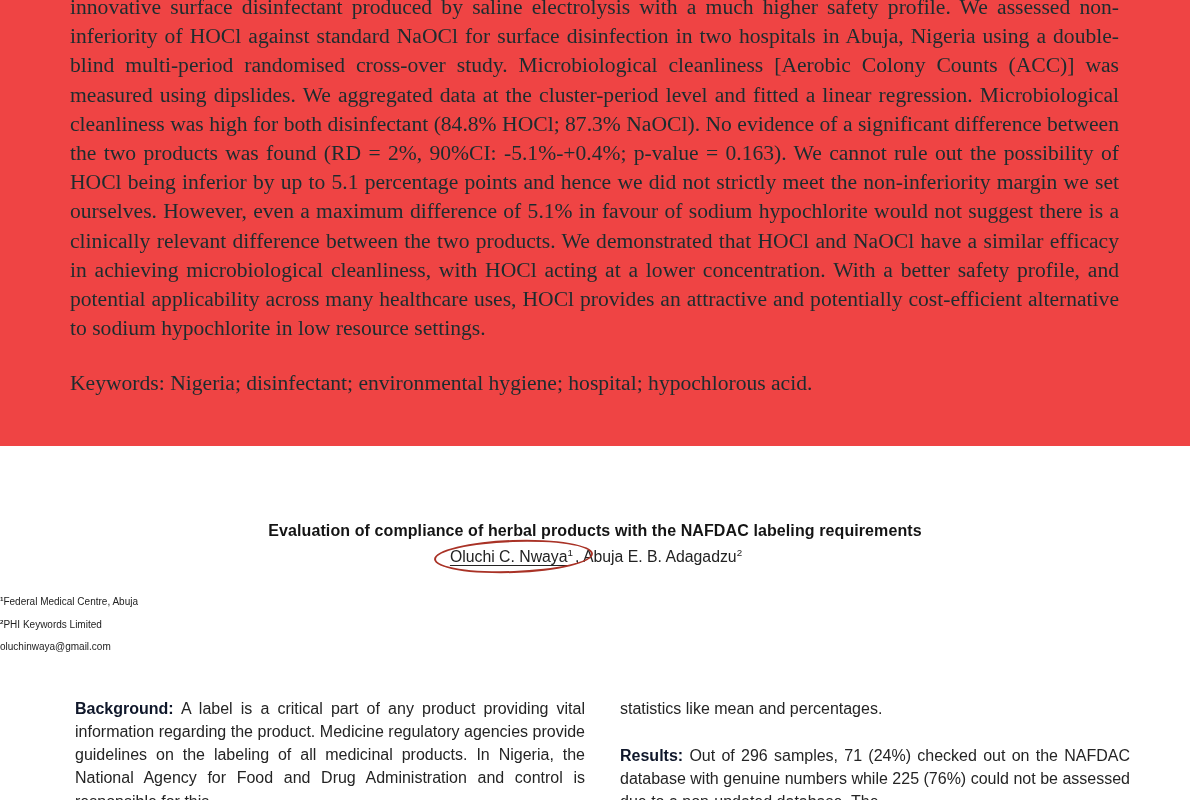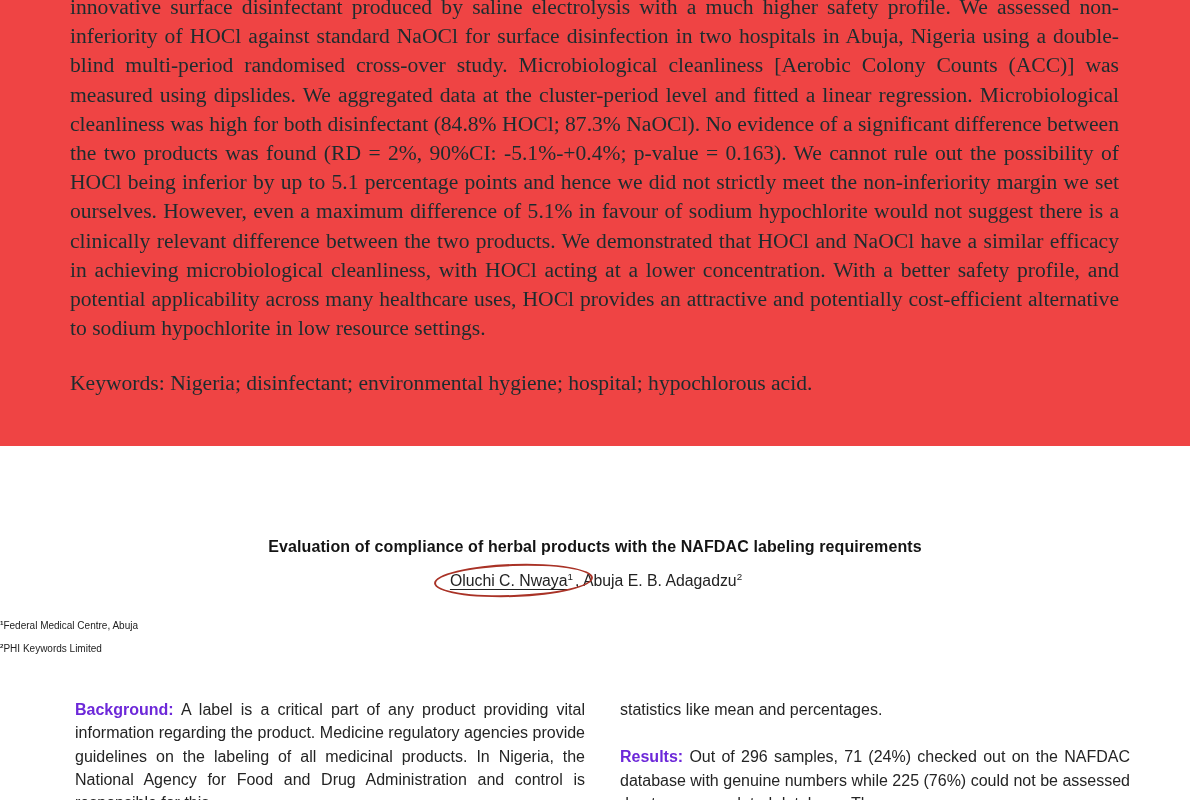--- a/index.html
+++ b/index.html
@@ -32,21 +32,21 @@
     margin: 28px 0 0 0;
     font-family: "Liberation Serif", "DejaVu Serif", serif;
     font-size: 21.6px;
     color: #1d2c2e;
   }
 
   
   .abstract-bottom { padding-top: 76px; color: #1f1f1f; }
 
   .paper-title {
-    margin: 16px;
+    margin: 0;
     text-align: center;
     font-size: 16px;
     font-weight: bold;
     color: #141414;
     letter-spacing: 0.1px;
   }
 
   .authors-line {
     margin-top: 8px;
     text-align: center;
@@ -83,21 +83,21 @@
   }
   .col {
     flex: 1;
     text-align: justify;
     font-size: 16px;
     line-height: 23.2px;
     color: #242424;
   }
   .col p { margin: 0; }
   .col .second-para { margin-top: 24px; }
-  .col b { color: #6d28d9; }
+  .col b { color: #0f172a; }
 </style>
 </head>
 <body>
 
 <div>
 
   <section class="abstract-top" style="background-color: #ef4444;">
     <p class="serif-body">innovative surface disinfectant produced by saline electrolysis with a much higher safety profile. We assessed non-inferiority of HOCl against standard NaOCl for surface disinfection in two hospitals in Abuja, Nigeria using a double-blind multi-period randomised cross-over study. Microbiological cleanliness [Aerobic Colony Counts (ACC)] was measured using dipslides. We aggregated data at the cluster-period level and fitted a linear regression. Microbiological cleanliness was high for both disinfectant (84.8% HOCl; 87.3% NaOCl). No evidence of a significant difference between the two products was found (RD = 2%, 90%CI: -5.1%-+0.4%; p-value = 0.163). We cannot rule out the possibility of HOCl being inferior by up to 5.1 percentage points and hence we did not strictly meet the non-inferiority margin we set ourselves. However, even a maximum difference of 5.1% in favour of sodium hypochlorite would not suggest there is a clinically relevant difference between the two products. We demonstrated that HOCl and NaOCl have a similar efficacy in achieving microbiological cleanliness, with HOCl acting at a lower concentration. With a better safety profile, and potential applicability across many healthcare uses, HOCl provides an attractive and potentially cost-efficient alternative to sodium hypochlorite in low resource settings.</p>
     <p class="serif-keywords">Keywords: Nigeria; disinfectant; environmental hygiene; hospital; hypochlorous acid.</p>
   </section>
@@ -108,20 +108,21 @@
 
     <div class="authors-line">
       <span class="author-circled">
         <span class="annotation-ellipse" style="border-color: rgb(169, 50, 38);"></span><span class="author-underlined">Oluchi C. Nwaya</span><sup>1</sup>
       </span><span>, </span><span>Abuja E. B. Adagadzu</span><sup>2</sup>
     </div>
 
     <div class="affiliations">
       <div><sup class="affil-sup">1</sup><span>Federal Medical Centre, Abuja</span></div>
       <div><sup class="affil-sup">2</sup><span>PHI Keywords Limited</span></div>
+      <div>oluchinwaya@gmail.com</div>
     </div>
 
     <div class="columns">
       <div class="col">
         <p><b>Background:</b><span> A label is a critical part of any product providing vital information regarding the product. Medicine regulatory agencies provide guidelines on the labeling of all medicinal products. In Nigeria, the National Agency for Food and Drug Administration and control is responsible for this.</span></p>
       </div>
       <div class="col">
         <p>statistics like mean and percentages.</p>
         <p class="second-para"><b>Results:</b><span> Out of 296 samples, 71 (24%) checked out on the NAFDAC database with genuine numbers while 225 (76%) could not be assessed due to a non-updated database. The</span></p>
       </div>

